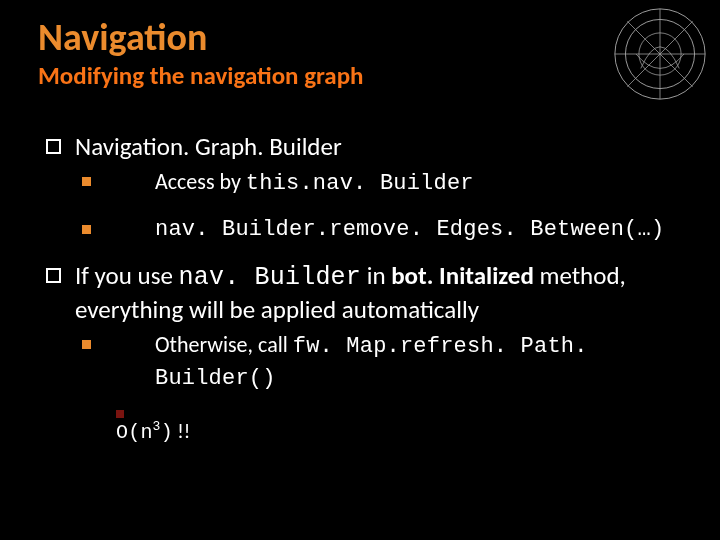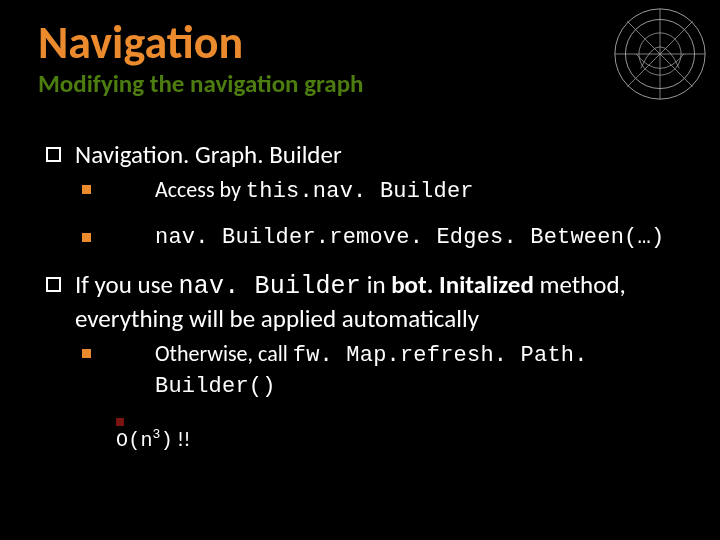--- a/index.html
+++ b/index.html
@@ -10,26 +10,26 @@
     font-family: "Segoe UI", "Calibri", Arial, sans-serif;
     position: relative;
     overflow: hidden;
   }
   .header {
     padding: 18px 38px 14px 38px;
   }
   .title {
     color: #eb8b2d;
     font-weight: 700;
-    font-size: 46px;
+    font-size: 38px;
     letter-spacing: 0px;
     line-height: 1.05;
   }
   .subtitle {
-    color: #4d7c0f;
+    color: #f97316;
     font-weight: 600;
     font-size: 25px;
     margin-top: 2px;
   }
   .logo {
     position: absolute;
     top: 6px;
     right: 12px;
     width: 96px;
     height: 96px;

